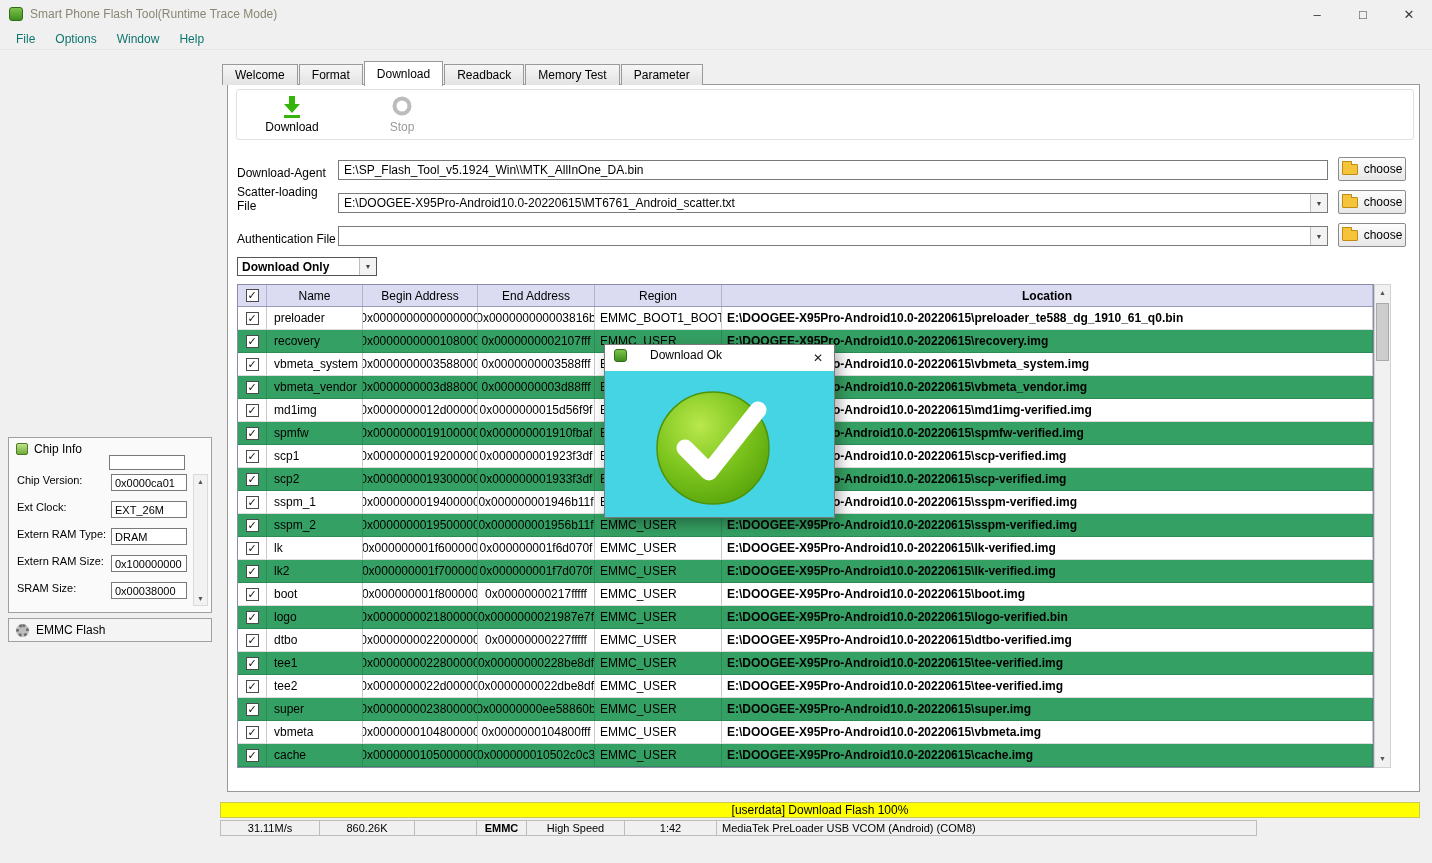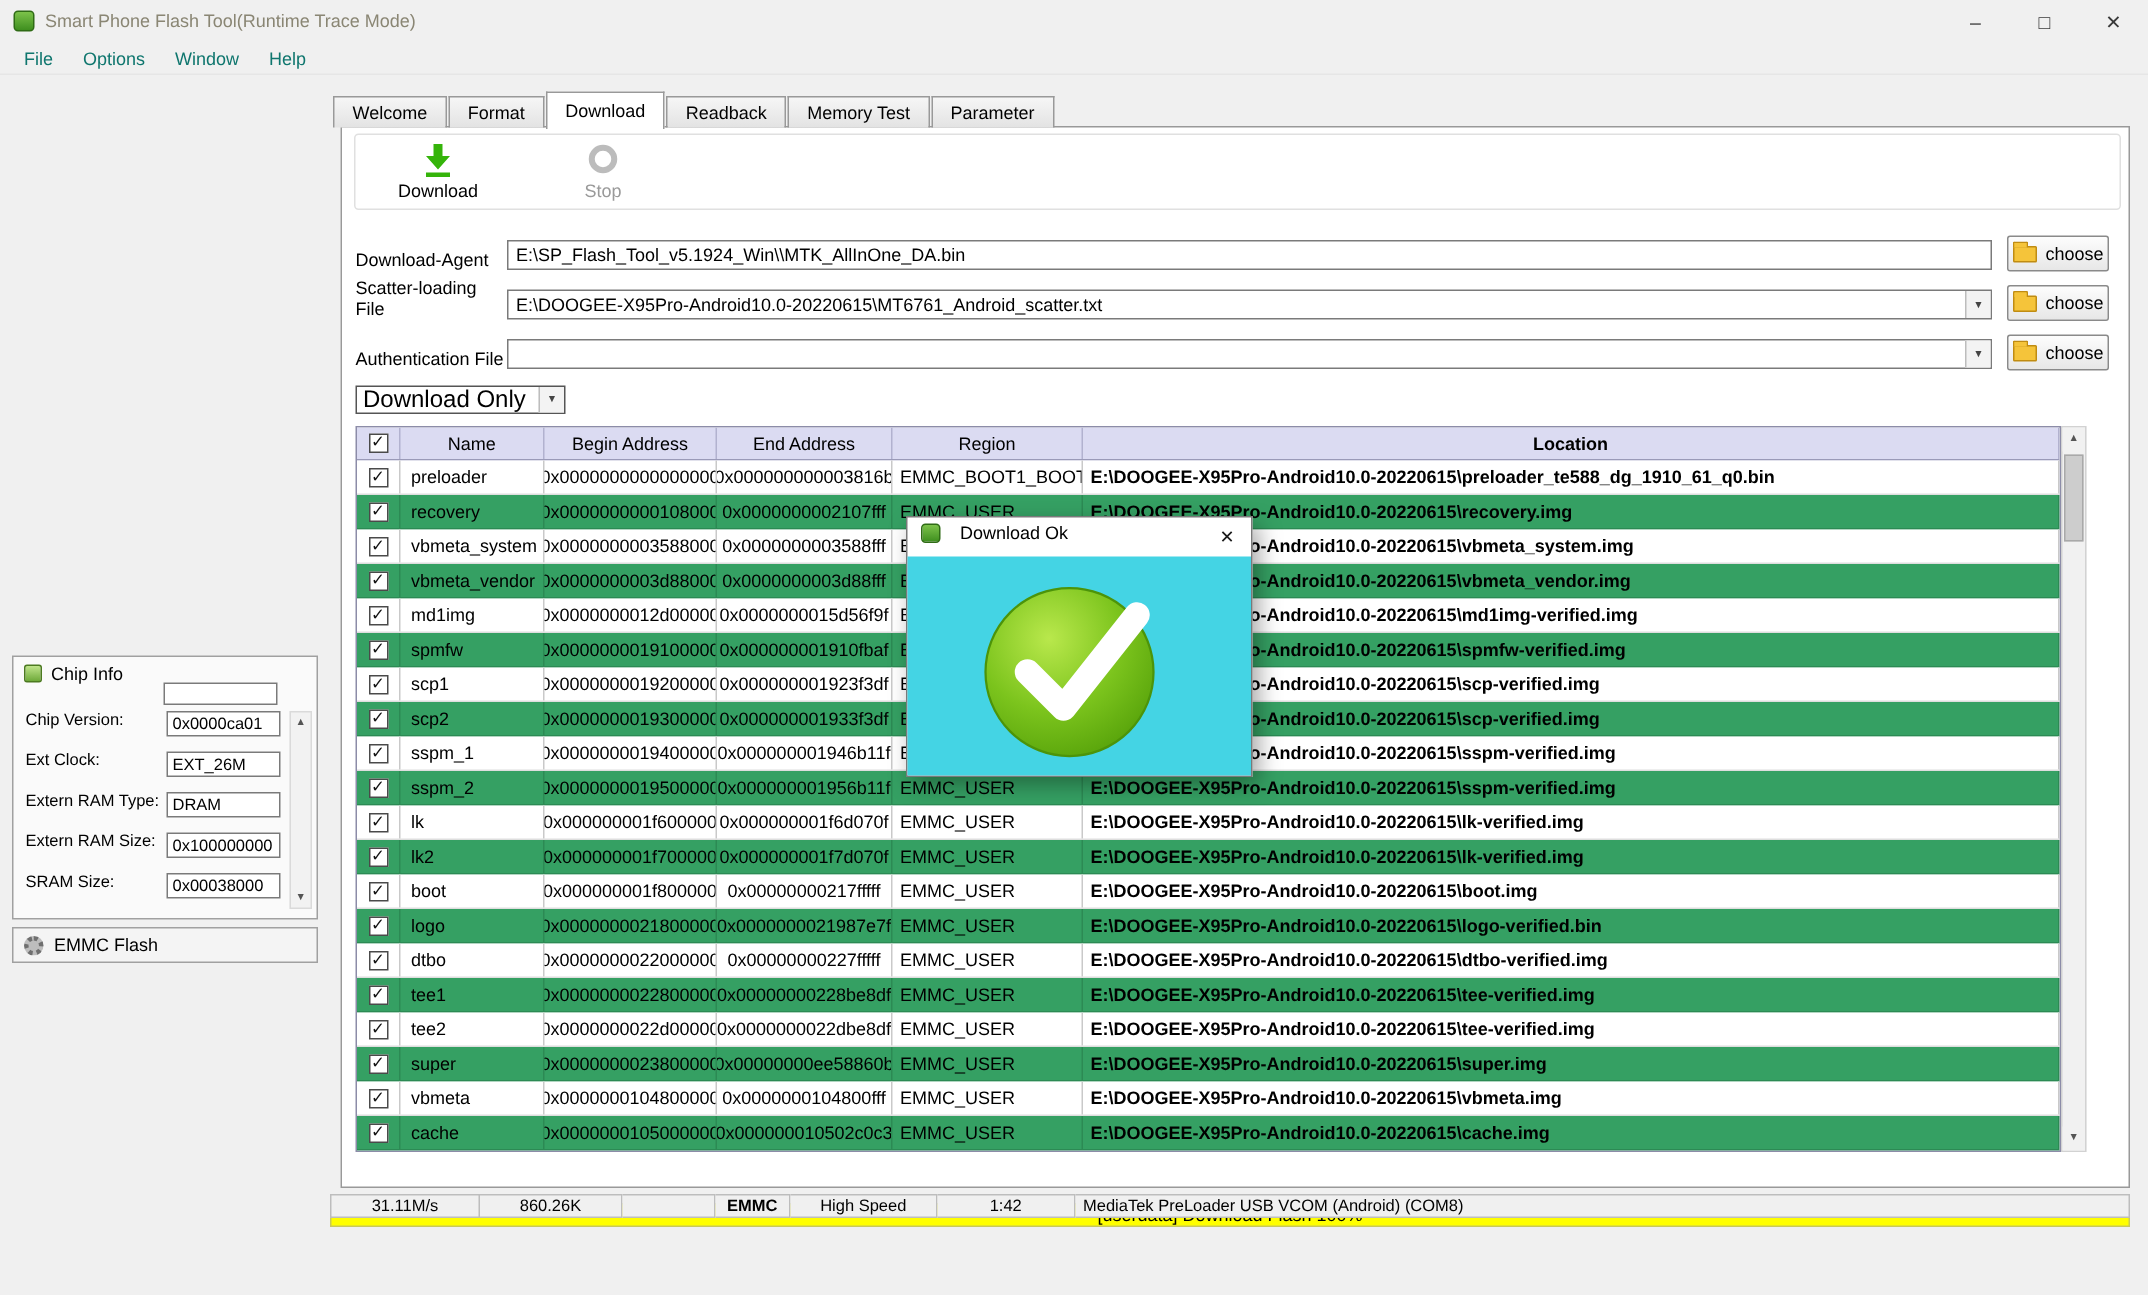--- a/index.html
+++ b/index.html
@@ -71,21 +71,21 @@
   .combo { display:flex; align-items:stretch; }
   .combo-text { flex:1; border:none; outline:none; background:transparent; font-family:"Liberation Sans",sans-serif; font-size:12px; padding:0 5px; }
   .combo-arrow { width:17px; border-left:1px solid #bdbdbd; background:#f3f3f3; display:flex; align-items:center; justify-content:center; font-size:7px; color:#444; }
 
   .choose-btn { position:absolute; left:1110px; width:68px; height:24px; border:1px solid #8a8a8a; border-radius:2px; background:linear-gradient(#fdfdfd,#e7e7e7); display:flex; align-items:center; justify-content:center; gap:6px; font-family:"Liberation Sans",sans-serif; font-size:12px; }
   .choose-btn.b1 { top:72px; } .choose-btn.b2 { top:105px; } .choose-btn.b3 { top:138px; }
   .folder-icon { width:16px; height:11px; background:#f5c43a; border:1px solid #c08c12; border-radius:1px; position:relative; }
   .folder-icon:before { content:""; position:absolute; left:-1px; top:-4px; width:8px; height:3px; background:#f5c43a; border:1px solid #c08c12; border-bottom:none; border-radius:1px 1px 0 0; }
 
   .mode-combo { position:absolute; left:9px; top:172px; width:140px; height:19px; border:1px solid #555; background:#fff; display:flex; align-items:stretch; }
-  .mode-combo .mode-text { flex:1; display:flex; align-items:center; padding-left:4px; font-size:16px; }
+  .mode-combo .mode-text { flex:1; display:flex; align-items:center; padding-left:4px; font-size:12px;font-weight:bold; }
 
   
   .ptable { position:absolute; left:9px; top:199px; width:1137px; height:484px; border:1px solid #8c8ca8; background:#fff; overflow:hidden; }
   .thead { display:flex; height:22px; background:#dbdbf2; border-bottom:1px solid #9a9ab8; }
   .tr { display:flex; height:23px; background:#fff; border-bottom:1px solid #dedede; }
   .tr.green { background:#35a063; border-bottom-color:#2c8a54; }
   .td, .th { display:flex; align-items:center; font-size:12px; overflow:hidden; white-space:nowrap; border-right:1px solid #c9c9c9; }
   .tr.green .td { border-right-color:#2c8a54; }
   .c-check { width:29px; justify-content:center; }
   .c-name { width:96px; padding-left:7px; }
@@ -96,28 +96,28 @@
   .th { justify-content:center; padding-left:0; border-right:1px solid #b2b2cf; }
   .checkbox { width:13px; height:13px; background:#fff; border:1px solid #4a4a4a; display:flex; align-items:center; justify-content:center; font-size:11px; line-height:1; color:#111; }
 
   .vscroll { position:absolute; left:1146px; top:199px; width:17px; height:484px; background:#f1f1f1; border:1px solid #d2d2d2; }
   .sb-btn { position:absolute; left:0; width:15px; height:16px; text-align:center; font-size:7px; line-height:16px; color:#555; background:#f1f1f1; }
   .sb-btn.up { top:0; } .sb-btn.down { bottom:0; }
   .thumb { position:absolute; left:1px; top:18px; width:13px; height:58px; background:#cdcdcd; border:1px solid #a9a9a9; }
 
   
   .dialog { position:absolute; left:604px; top:344px; width:231px; height:174px; background:#fff; border:1px solid #7a7a7a; box-shadow:4px 5px 14px rgba(0,0,0,.35); z-index:10; }
-  .dialog-titlebar { height:20px; display:flex; align-items:center; gap:6px; padding-left:9px; }
+  .dialog-titlebar { height:20px; display:flex; align-items:center; gap:16px; padding-left:9px; }
   .dialog-title { font-size:12px; }
   .dialog-close { position:absolute; right:0; top:0; width:32px; height:26px; display:flex; align-items:center; justify-content:center; font-size:12px; color:#1a1a1a; }
   .dialog-body { position:absolute; left:0; top:26px; right:0; bottom:0; background:#44d4e4; display:flex; align-items:center; justify-content:center; }
 
   
   .progress { position:absolute; left:220px; top:802px; width:1200px; height:16px; background:#ffff00; border:1px solid #c9c95a; display:flex; align-items:center; justify-content:center; font-size:12px; }
-  .statusbar { position:absolute; left:220px; top:796px; width:1200px; height:16px; display:flex; font-size:11px; }
+  .statusbar { position:absolute; left:220px; top:820px; width:1037px; height:16px; display:flex; font-size:11px; }
   .status-cell { border:1px solid #bdbdbd; border-left:none; display:flex; align-items:center; justify-content:center; background:#f0f0f0; overflow:hidden; white-space:nowrap; }
   .status-cell:first-child { border-left:1px solid #bdbdbd; }
   .status-cell.left { justify-content:flex-start; padding-left:5px; }
   .status-cell.bold { font-weight:bold; }
   .w1{width:100px;} .w2{width:95px;} .w3{width:62px;} .w4{width:50px;} .w5{width:98px;} .w6{width:92px;} .w7{flex:1;}
 </style>
 </head>
 <body>
 
 <div class="app">

